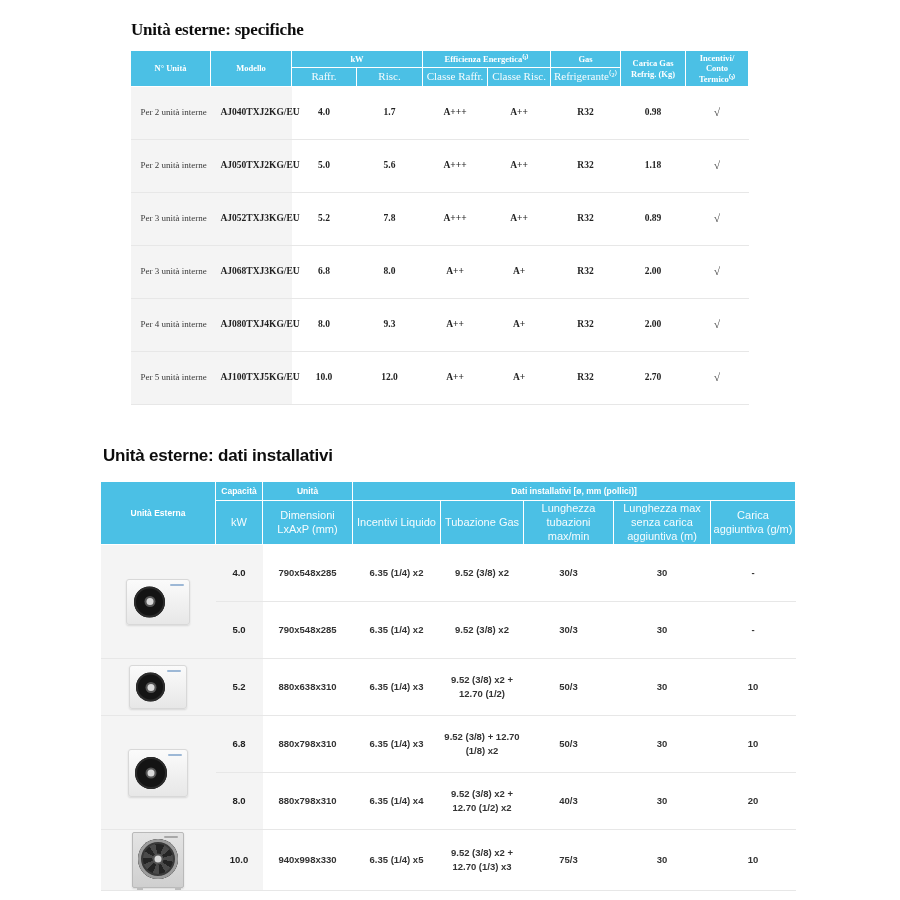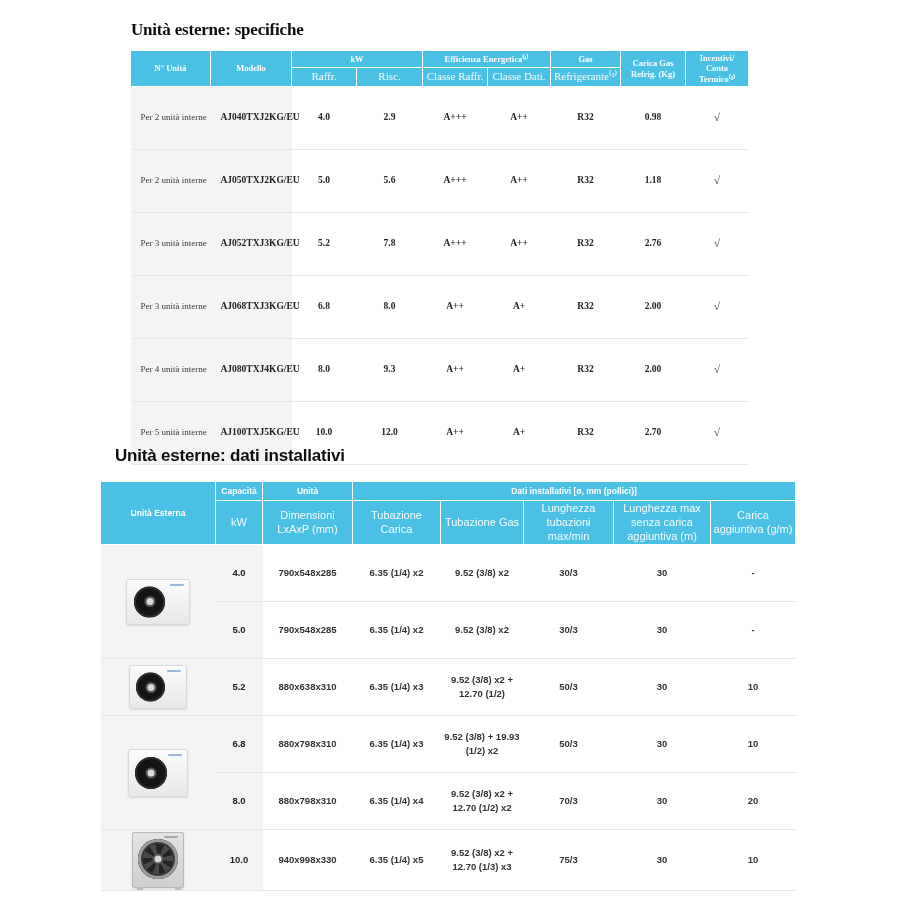--- a/index.html
+++ b/index.html
@@ -15,34 +15,34 @@
     font-family:"Liberation Sans", sans-serif;
     -webkit-font-smoothing:antialiased;
   }
   .section{position:absolute;}
   #specs-section{left:130px;top:20px;width:618px;font-family:Liberation Serif, serif;}
   #install-section{left:100px;top:446px;width:695px;}
   h2.sec-title{
     font-size:17px;font-weight:700;color:var(--title-text);
     margin:0 0 10px 1px;letter-spacing:-0.2px;line-height:20px;
   }
-  #install-section h2.sec-title{margin-bottom:15px;margin-left:15px;}
+  #install-section h2.sec-title{margin-bottom:15px;margin-left:3px;}
   table{border-collapse:collapse;table-layout:fixed;width:100%;
         border-bottom:1px solid var(--row-border);}
   th{
     background:var(--header-blue);color:#fff;border:1px solid #fff;
     font-weight:700;font-size:8.5px;padding:1px 2px;text-align:center;
     line-height:1.25;
   }
   th.subcell{font-size:11px;font-weight:400;color:rgba(255,255,255,0.95);}
   thead tr.group-row{height:17px;}
   thead tr.sub-row{height:19px;}
   #install-table thead tr.group-row{height:19px;}
   #install-table thead tr.sub-row{height:19px;}
-  tbody tr{height:63px;}
+  tbody tr{height:53px;}
   #install-table tbody tr{height:57px;}
   td{
     font-size:9.5px;color:#222;font-weight:700;text-align:center;
     border-top:1px solid var(--row-border);padding:2px 3px;vertical-align:middle;
     line-height:1.45;
   }
   tbody tr:first-child td{border-top:none;}
   td.shade{background:var(--shade-gray);}
   td.left{text-align:left;padding-left:10px;}
   td.plain{font-weight:400;color:#3a3a3a;font-size:9px;}
@@ -113,30 +113,30 @@
         <th colspan="2">kW</th>
         <th colspan="2">Efficienza Energetica⁽¹⁾</th>
         <th>Gas</th>
         <th rowspan="2">Carica Gas Refrig. (Kg)</th>
         <th rowspan="2">Incentivi/ Conto Termico⁽³⁾</th>
       </tr>
       <tr class="sub-row">
         <th class="subcell">Raffr.</th>
         <th class="subcell">Risc.</th>
         <th class="subcell">Classe Raffr.</th>
-        <th class="subcell">Classe Dati.</th>
+        <th class="subcell">Classe Risc.</th>
         <th class="subcell">Refrigerante⁽²⁾</th>
       </tr>
     </thead>
     <tbody>
         <tr>
           <td class="shade left plain">Per 2 unità interne</td>
           <td class="shade left">AJ040TXJ2KG/EU</td>
           <td>4.0</td>
-          <td>2.9</td>
+          <td>1.7</td>
           <td>A+++</td>
           <td>A++</td>
           <td>R32</td>
           <td>0.98</td>
           <td class="check">√</td>
         </tr>
         <tr>
           <td class="shade left plain">Per 2 unità interne</td>
           <td class="shade left">AJ050TXJ2KG/EU</td>
           <td>5.0</td>
@@ -148,21 +148,21 @@
           <td class="check">√</td>
         </tr>
         <tr>
           <td class="shade left plain">Per 3 unità interne</td>
           <td class="shade left">AJ052TXJ3KG/EU</td>
           <td>5.2</td>
           <td>7.8</td>
           <td>A+++</td>
           <td>A++</td>
           <td>R32</td>
-          <td>2.76</td>
+          <td>0.89</td>
           <td class="check">√</td>
         </tr>
         <tr>
           <td class="shade left plain">Per 3 unità interne</td>
           <td class="shade left">AJ068TXJ3KG/EU</td>
           <td>6.8</td>
           <td>8.0</td>
           <td>A++</td>
           <td>A+</td>
           <td>R32</td>
@@ -211,21 +211,21 @@
     <thead>
       <tr class="group-row">
         <th rowspan="2">Unità Esterna</th>
         <th>Capacità</th>
         <th>Unità</th>
         <th colspan="5">Dati installativi [ø, mm (pollici)]</th>
       </tr>
       <tr class="sub-row">
         <th class="subcell">kW</th>
         <th class="subcell">Dimensioni LxAxP (mm)</th>
-        <th class="subcell">Tubazione Carica</th>
+        <th class="subcell">Incentivi Liquido</th>
         <th class="subcell">Tubazione Gas</th>
         <th class="subcell">Lunghezza tubazioni max/min</th>
         <th class="subcell">Lunghezza max senza carica aggiuntiva (m)</th>
         <th class="subcell">Carica aggiuntiva (g/m)</th>
       </tr>
     </thead>
     <tbody>
         <tr>
           <td rowspan="2" class="shade">
             <div class="unit unit-a">
@@ -274,31 +274,31 @@
             <div class="unit unit-c">
               <div class="fan">
                 <div class="hub"></div>
               </div>
               <div class="logo"></div>
             </div>
           </td>
           <td class="shade">6.8</td>
           <td class="reg">880x798x310</td>
           <td class="reg">6.35 (1/4) x3</td>
-          <td class="reg">9.52 (3/8) + 19.93 (1/2) x2</td>
+          <td class="reg">9.52 (3/8) + 12.70 (1/8) x2</td>
           <td class="reg">50/3</td>
           <td class="reg">30</td>
           <td class="reg">10</td>
         </tr>
         <tr>
           <td class="shade">8.0</td>
           <td class="reg">880x798x310</td>
           <td class="reg">6.35 (1/4) x4</td>
           <td class="reg">9.52 (3/8) x2 + 12.70 (1/2) x2</td>
-          <td class="reg">70/3</td>
+          <td class="reg">40/3</td>
           <td class="reg">30</td>
           <td class="reg">20</td>
         </tr>
         <tr>
           <td rowspan="1" class="shade">
             <div class="unit unit-d">
               <div class="fan">
                 <div class="hub"></div>
               </div>
               <div class="logo"></div>

